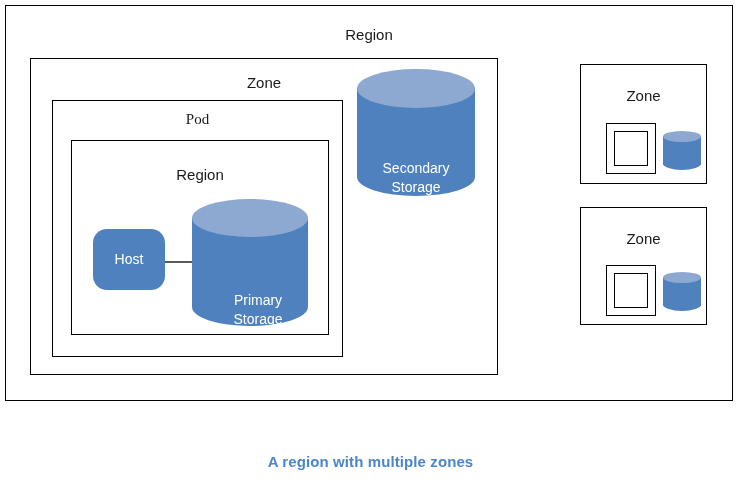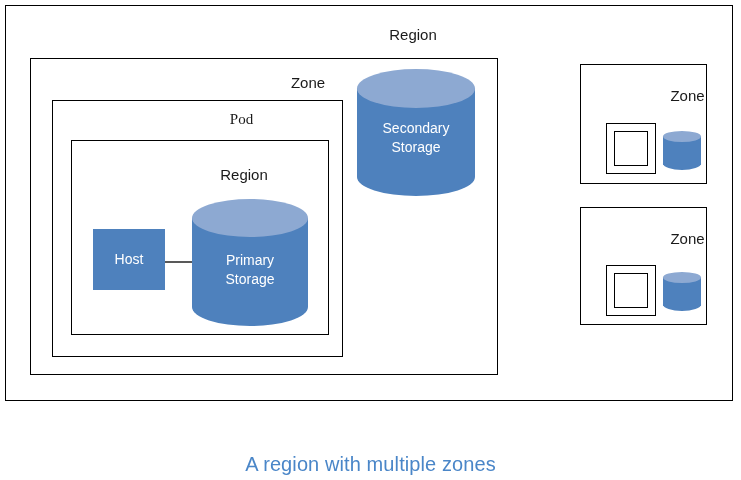--- a/index.html
+++ b/index.html
@@ -20,21 +20,20 @@
     width: 741px;
     height: 480px;
   }
 
   
   .box {
     position: absolute;
     border: 1px solid #000000;
     background: transparent;
     box-sizing: border-box;
-    padding-left: 44px;
   }
   .box-label {
     position: absolute;
     width: 100%;
     text-align: center;
     color: #1a1a1a;
     font-size: 15px;
     line-height: 18px;
     white-space: nowrap;
   }
@@ -53,20 +52,21 @@
 
   
   #host-shape {
     position: absolute;
     left: 93px; top: 229px;
     width: 72px; height: 61px;
     background: #4E81BD;
     display: flex;
     align-items: center;
     justify-content: center;
+    border-radius: 14px;
   }
   #host-shape .shape-text {
     color: #ffffff;
     font-size: 14px;
     line-height: 17px;
     text-align: center;
   }
 
   
   #host-storage-connector {
@@ -99,28 +99,29 @@
   }
   .cyl-text {
     position: absolute;
     left: 0;
     width: 100%;
     text-align: center;
     color: #ffffff;
     font-size: 14px;
     line-height: 19px;
     z-index: 3;
+    margin-top: 40px;
   }
 
   
   #primary-storage-cyl { left: 192px; top: 199px; width: 116px; height: 127px; }
   #primary-storage-cyl .cyl-top          { width: 116px; height: 38px; }
   #primary-storage-cyl .cyl-body         { top: 19px; width: 116px; height: 89px; }
   #primary-storage-cyl .cyl-bottom-shade { top: 89px; width: 116px; height: 38px; }
-  #primary-storage-cyl .cyl-text         { top: 52px; }
+  #primary-storage-cyl .cyl-text         { top: 52px; padding-left: 8px; }
 
   
   #secondary-storage-cyl { left: 357px; top: 69px; width: 118px; height: 127px; }
   #secondary-storage-cyl .cyl-top          { width: 118px; height: 39px; }
   #secondary-storage-cyl .cyl-body         { top: 19px; width: 118px; height: 89px; }
   #secondary-storage-cyl .cyl-bottom-shade { top: 89px; width: 118px; height: 38px; }
   #secondary-storage-cyl .cyl-text         { top: 50px; }
 
   
   #zone-small-1 { left: 580px; top: 64px;  width: 127px; height: 120px; }
@@ -152,22 +153,22 @@
   #zone-small-2 .mini-cyl { left: 82px; top: 64px; }
 
   
   #caption {
     position: absolute;
     left: 0;
     top: 453px;
     width: 741px;
     text-align: center;
     color: #4A86C8;
-    font-size: 20px;
-    font-weight: normal;
+    font-size: 15px;
+    font-weight: bold;
     letter-spacing: 0.1px;
   }
 </style>
 </head>
 <body>
 
 <div class="canvas">
 
   <div class="box" id="region-box">
     <div class="box-label" id="region-label">Region</div>

